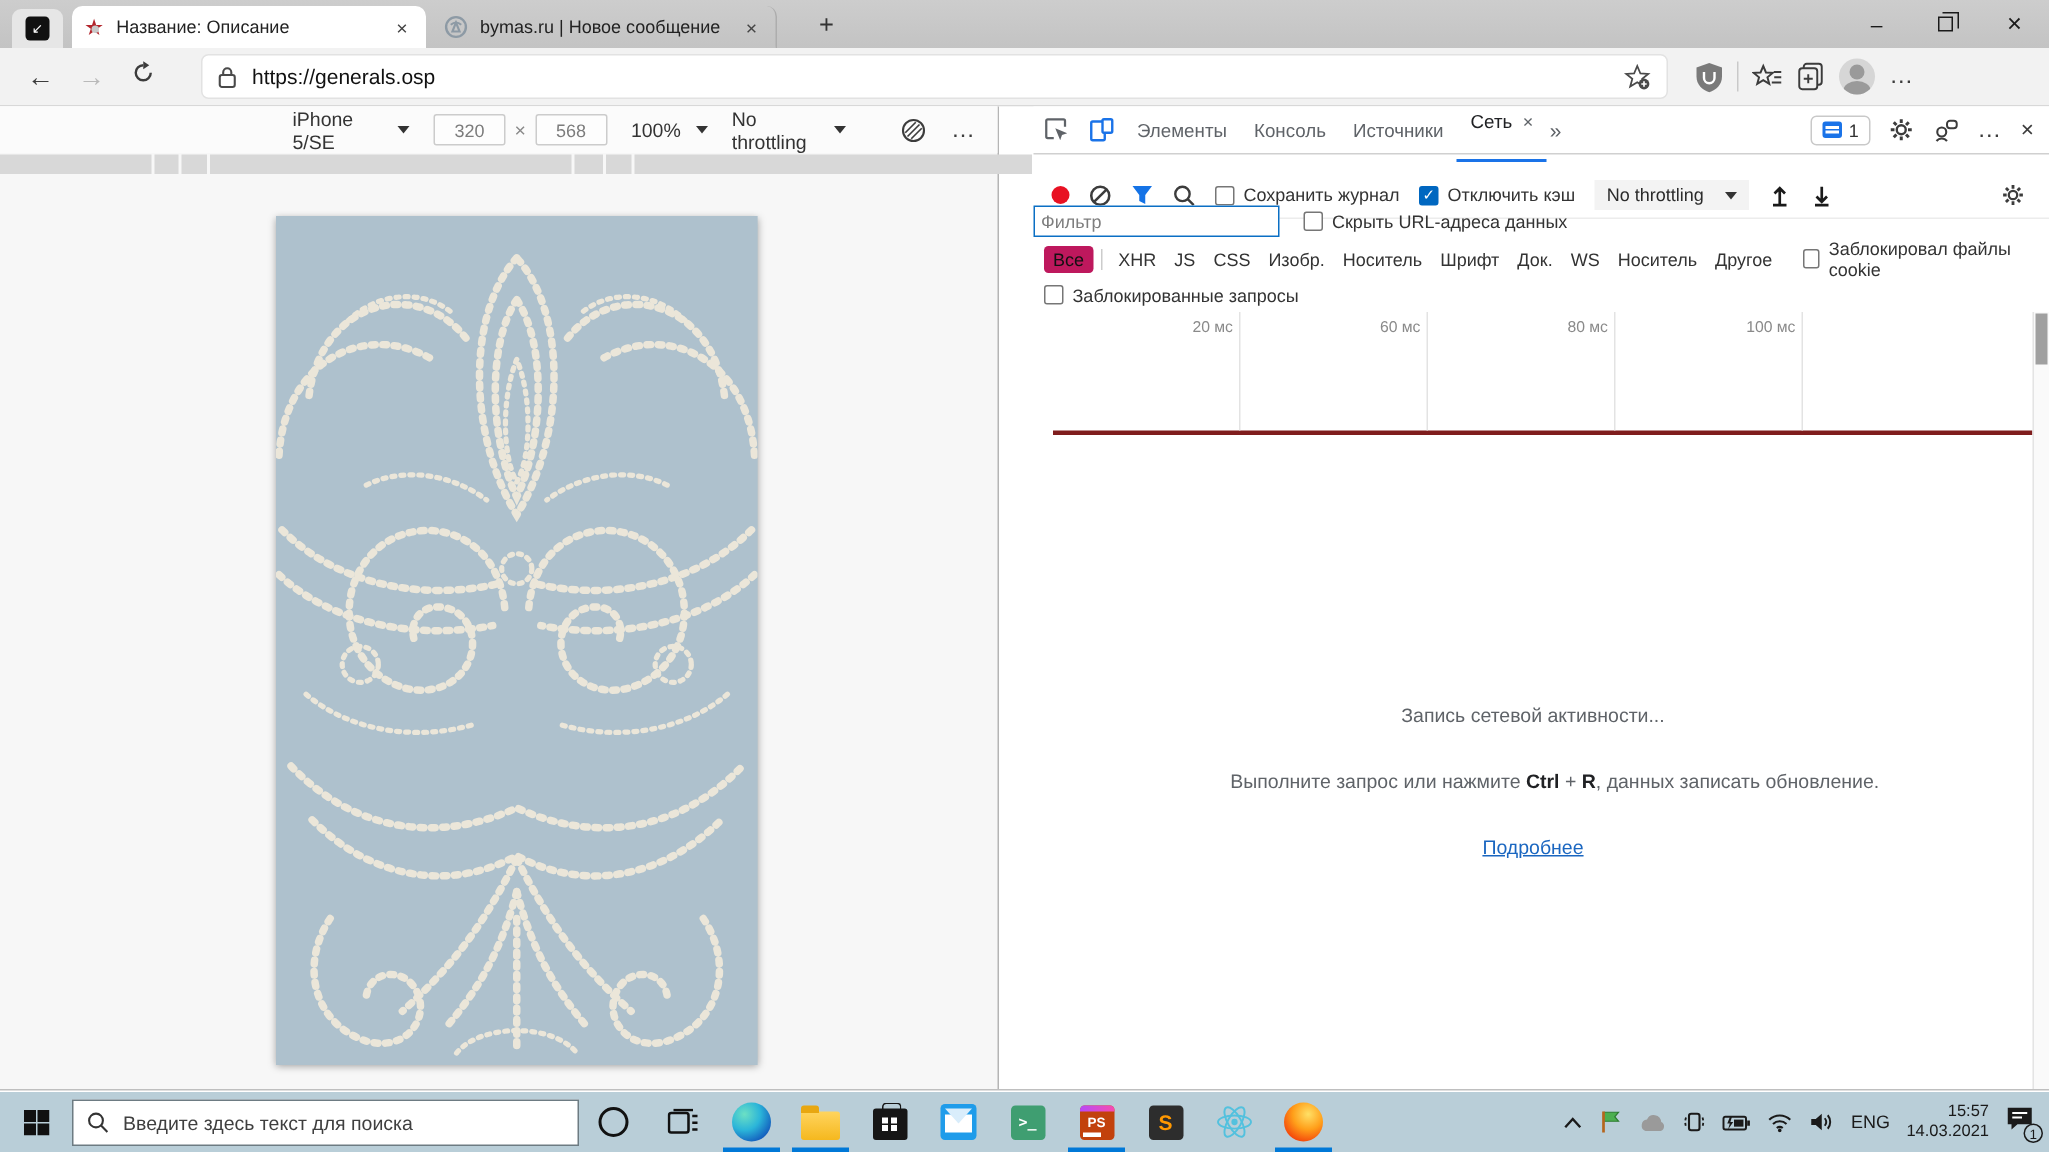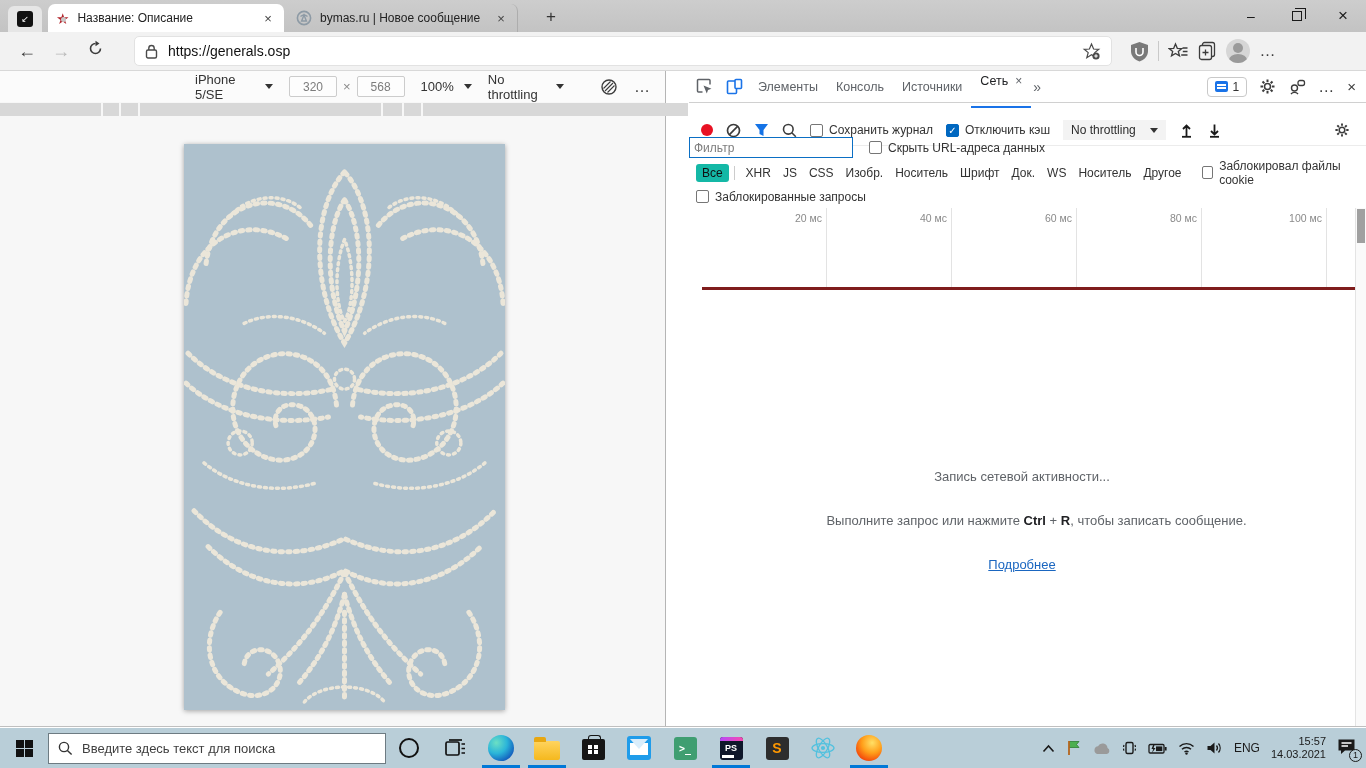--- a/index.html
+++ b/index.html
@@ -64,21 +64,21 @@
   .cb { width:13px; height:13px; border:1px solid #767676; border-radius:2px; background:#fff; display:inline-block; }
   .cb.checked { background:#0067c0; border-color:#0067c0; color:#fff; font-size:10px; line-height:12px; text-align:center; }
   .cbl { display:flex; align-items:center; gap:6px; }
   .throttle { background:#f3f3f3; padding:3px 8px; display:flex; align-items:center; gap:10px; color:#2b2b2b; }
   .dctrl .endgear { margin-left:auto; margin-right:4px; }
   .drow3 { position:absolute; top:64px; left:0; right:0; height:25px; display:flex; align-items:center; gap:16px; padding:0 0; }
   .filterinput { width:164px; height:21px; border:1.5px solid #0b6fc4; font-size:12px; padding:0 4px; color:#333; font-family:"Liberation Sans",sans-serif; }
   .filterinput::placeholder { color:#7e7e7e; }
   .drow4 { position:absolute; top:89px; left:0; right:0; height:25px; display:flex; align-items:center; padding:0 7px; }
   .pill { padding:2px 6px; color:#333; }
-  .pill.active { background:#14b8a6; border-radius:3px; color:#111; }
+  .pill.active { background:#be185d; border-radius:3px; color:#111; }
   .pillsep { width:1px; height:14px; background:#ccc; margin:0 5px; }
   .drow4 .cbl { margin-left:14px; }
   .drow5 { position:absolute; top:114px; left:0; right:0; height:23px; display:flex; align-items:center; padding:0 7px; }
   .timeline { position:absolute; top:137px; left:13px; right:11px; height:82px; border-bottom:3px solid #7f1d1d; display:flex; }
   .tcell { width:125px; border-right:1px solid #e3e3e3; font-size:10.5px; color:#8a8a8a; text-align:right; padding:4px 4px 0 0; }
   .dmsg { position:absolute; top:398px; left:0; right:11px; text-align:center; font-size:13px; color:#5f6368; }
   .dmsg .l { margin-bottom:14px; white-space:pre-wrap; }
   .dmsg b { color:#202124; }
   .dmsg a { color:#1a66c0; }
   .dscroll { position:absolute; top:137px; right:0; bottom:0; width:11px; background:#fafafa; border-left:1px solid #e4e4e4; }
@@ -96,21 +96,21 @@
   .ic-folder { width:26px; height:19px; background:linear-gradient(#ffd45e,#f5b81e); border-radius:2px; position:relative; margin-top:4px; }
   .ic-folder::before { content:""; position:absolute; left:0; top:-4px; width:12px; height:5px; background:#e8a711; border-radius:2px 2px 0 0; }
   .ic-store { width:23px; height:21px; background:#161616; border-radius:2px; position:relative; margin-top:3px; display:flex; align-items:center; justify-content:center; }
   .ic-store::before { content:""; position:absolute; top:-4px; left:6px; width:11px; height:5px; border:1.5px solid #161616; border-bottom:none; border-radius:3px 3px 0 0; }
   .winmini { display:grid; grid-template-columns:4px 4px; grid-gap:1.5px; }
   .winmini i { width:4px; height:4px; background:#fff; }
   .ic-mail { width:24px; height:24px; background:#1f9cea; border-radius:3px; position:relative; overflow:hidden; }
   .ic-mail::before { content:""; position:absolute; left:3px; top:7px; width:18px; height:12px; background:#fff; }
   .ic-mail::after { content:""; position:absolute; left:3px; top:3px; width:0; height:0; border-left:9px solid transparent; border-right:9px solid transparent; border-top:10px solid #d9edfb; }
   .ic-term { width:23px; height:23px; background:#3f9e71; border-radius:3px; color:#fff; font-family:"DejaVu Sans Mono",monospace; font-size:10px; font-weight:bold; display:flex; align-items:center; justify-content:center; }
-  .ic-ps { width:23px; height:23px; background:#0f172a; border-radius:3px; color:#fff; font-size:9px; font-weight:bold; display:flex; align-items:center; justify-content:center; position:relative; }
+  .ic-ps { width:23px; height:23px; background:#c2410c; border-radius:3px; color:#fff; font-size:9px; font-weight:bold; display:flex; align-items:center; justify-content:center; position:relative; }
   .ic-ps::after { content:""; position:absolute; left:2px; bottom:2px; width:12px; height:2.5px; background:#fff; }
   .ic-ps::before { content:""; position:absolute; left:0; top:0; width:100%; height:4px; border-radius:3px 3px 0 0; background:linear-gradient(90deg,#b74af7,#f74ab0); }
   .ic-subl { width:23px; height:23px; background:#2d2d2d; border-radius:3px; color:#ff9800; font-size:14px; font-weight:bold; display:flex; align-items:center; justify-content:center; }
   .ic-ffx { width:26px; height:26px; border-radius:50%; background:radial-gradient(circle at 62% 30%, #ffe066, #ff9f1a 42%, #f4470b 78%, #b5007f); }
   .tray { margin-left:auto; display:flex; align-items:center; gap:11px; padding-right:10px; color:#1a1a1a; }
   .tray .lang { font-size:12px; }
   .clock { font-size:11px; line-height:13px; text-align:right; }
   .notif { position:relative; }
   .notif .badge { position:absolute; right:-6px; bottom:-3px; width:13px; height:13px; border:1px solid #1a1a1a; background:#b9ced8; border-radius:50%; font-size:9px; display:flex; align-items:center; justify-content:center; }
 </style>
@@ -386,30 +386,29 @@
 
     <div class="drow5">
       <span class="cbl">
         <span class="cb"></span>
         <span>Заблокированные запросы</span>
       </span>
     </div>
 
     <div class="timeline">
       <span class="tcell">20 мс</span>
-      <span class="tcell">40 мс</span>
       <span class="tcell">60 мс</span>
       <span class="tcell">80 мс</span>
       <span class="tcell">100 мс</span>
     </div>
 
     <div class="dmsg">
       <div class="l">Запись сетевой активности...</div>
       <div class="l">
-        <span>Выполните запрос или нажмите </span><b>Ctrl</b><span> + </span><b>R</b><span>, чтобы записать сообщение.</span>
+        <span>Выполните запрос или нажмите </span><b>Ctrl</b><span> + </span><b>R</b><span>, данных записать обновление.</span>
       </div>
       <a href="#">Подробнее</a>
     </div>
 
     <div class="dscroll">
       <span class="thumb"></span>
     </div>
   </div>
 </div>
 

